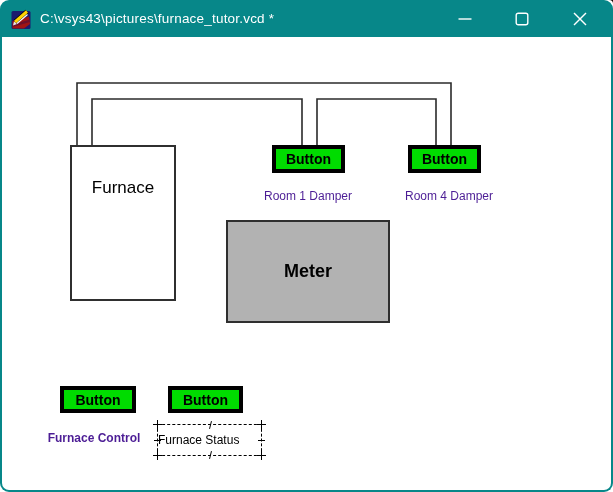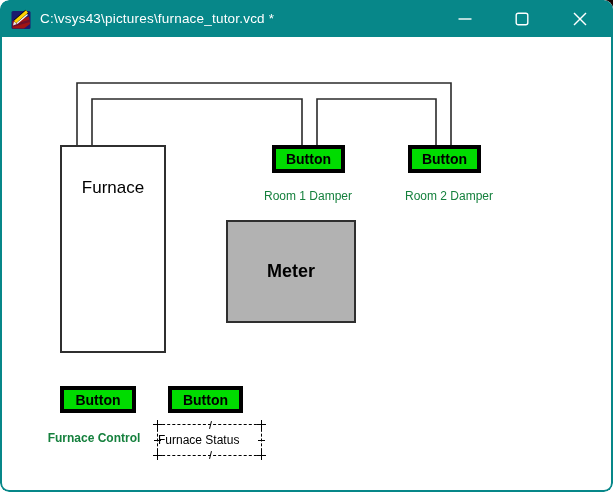--- a/index.html
+++ b/index.html
@@ -5,52 +5,52 @@
   :root{
     --titlebar-teal:#078789;
     --button-green:#00dc00;
     --meter-gray:#b2b2b2;
     --line-dark:#2f2f2f;
   }
   *{box-sizing:border-box;}
   html,body{margin:0;padding:0;width:613px;height:492px;overflow:hidden;
     font-family:"Liberation Sans",sans-serif;background:#fff;}
   .corner-dark{position:absolute;top:0;right:0;width:15px;height:15px;background:#170705;z-index:0;}
-  .window{position:absolute;inset:0;z-index:1;border-radius:9px;overflow:hidden;background:#fff;}
+  .window{position:absolute;inset:0;z-index:1;border-radius:4px;overflow:hidden;background:#fff;}
   .titlebar{position:absolute;left:0;top:0;right:0;height:37px;background:var(--titlebar-teal);
     display:flex;align-items:center;border-radius:9px 9px 0 0;}
   .app-icon{margin-left:11px;width:20px;height:22px;flex:0 0 auto;}
   .title-text{color:#fff;font-size:13.5px;margin-left:9px;white-space:nowrap;letter-spacing:0.2px;}
   .winbtn{position:absolute;top:0;height:37px;width:40px;background:transparent;border:none;
     display:flex;align-items:center;justify-content:center;cursor:default;padding:0;}
   .winbtn svg{display:block;}
   #btn-min{left:445px;} #btn-max{left:502px;} #btn-close{left:560px;}
 
   .canvas{position:absolute;left:0;top:37px;right:0;bottom:0;background:#fff;}
   .frame-overlay{position:absolute;left:0;top:37px;right:0;bottom:0;pointer-events:none;
     border-left:2px solid var(--titlebar-teal);border-right:2px solid var(--titlebar-teal);
     border-bottom:2px solid var(--titlebar-teal);border-radius:0 0 9px 9px;z-index:50;}
   .pipes{position:absolute;left:0;top:0;}
 
   .shape{position:absolute;border:2px solid var(--line-dark);background:#fff;}
-  .furnace-box{left:60px;top:108px;width:106px;height:208px;}
+  .furnace-box{left:70px;top:108px;width:106px;height:156px;}
   .furnace-box .shape-label{display:block;text-align:center;margin-top:31px;font-size:17px;color:#000;}
-  .meter-box{left:226px;top:183px;width:130px;height:103px;background:var(--meter-gray);
+  .meter-box{left:226px;top:183px;width:164px;height:103px;background:var(--meter-gray);
     display:flex;align-items:center;justify-content:center;}
   .meter-box .shape-label{font-size:18px;font-weight:bold;color:#000;}
 
   .green-btn{position:absolute;background:var(--button-green);border:4px solid #000;
     display:flex;align-items:center;justify-content:center;padding:0;cursor:default;}
   .green-btn span{font-size:14px;font-weight:bold;color:#000;line-height:1;}
   #btn-room1{left:272px;top:108px;width:73px;height:28px;}
   #btn-room2{left:408px;top:108px;width:73px;height:28px;}
   #btn-fctrl{left:60px;top:349px;width:76px;height:27px;}
   #btn-fstat{left:168px;top:349px;width:75px;height:27px;}
 
-  .caption{position:absolute;font-size:12px;color:#15803d;white-space:nowrap;transform:translateX(-50%);}
+  .caption{position:absolute;font-size:12px;color:#4c1d95;white-space:nowrap;transform:translateX(-50%);}
   #cap-room1{left:308px;top:152px;}
   #cap-room2{left:449px;top:152px;}
   #cap-meter{left:296px;top:299px;}
   #cap-fctrl{left:94px;top:394px;font-weight:bold;}
 
   .sel-box{position:absolute;left:157px;top:387px;width:105px;height:32px;
     border:1px dashed #000;display:flex;align-items:center;}
   .sel-box span{font-size:12px;color:#000;white-space:nowrap;}
   .tick{position:absolute;pointer-events:none;}
   .tick.cross{width:9px;height:9px;
@@ -113,21 +113,21 @@
     </div>
 
     <button class="green-btn" id="btn-room1">
       <span>Button</span>
     </button>
     <div class="caption" id="cap-room1">Room 1 Damper</div>
 
     <button class="green-btn" id="btn-room2">
       <span>Button</span>
     </button>
-    <div class="caption" id="cap-room2">Room 2 Damper</div>
+    <div class="caption" id="cap-room2">Room 4 Damper</div>
 
     <div class="shape meter-box">
       <span class="shape-label">Meter</span>
     </div>
 
     <button class="green-btn" id="btn-fctrl">
       <span>Button</span>
     </button>
     <div class="caption" id="cap-fctrl">Furnace Control</div>
 

